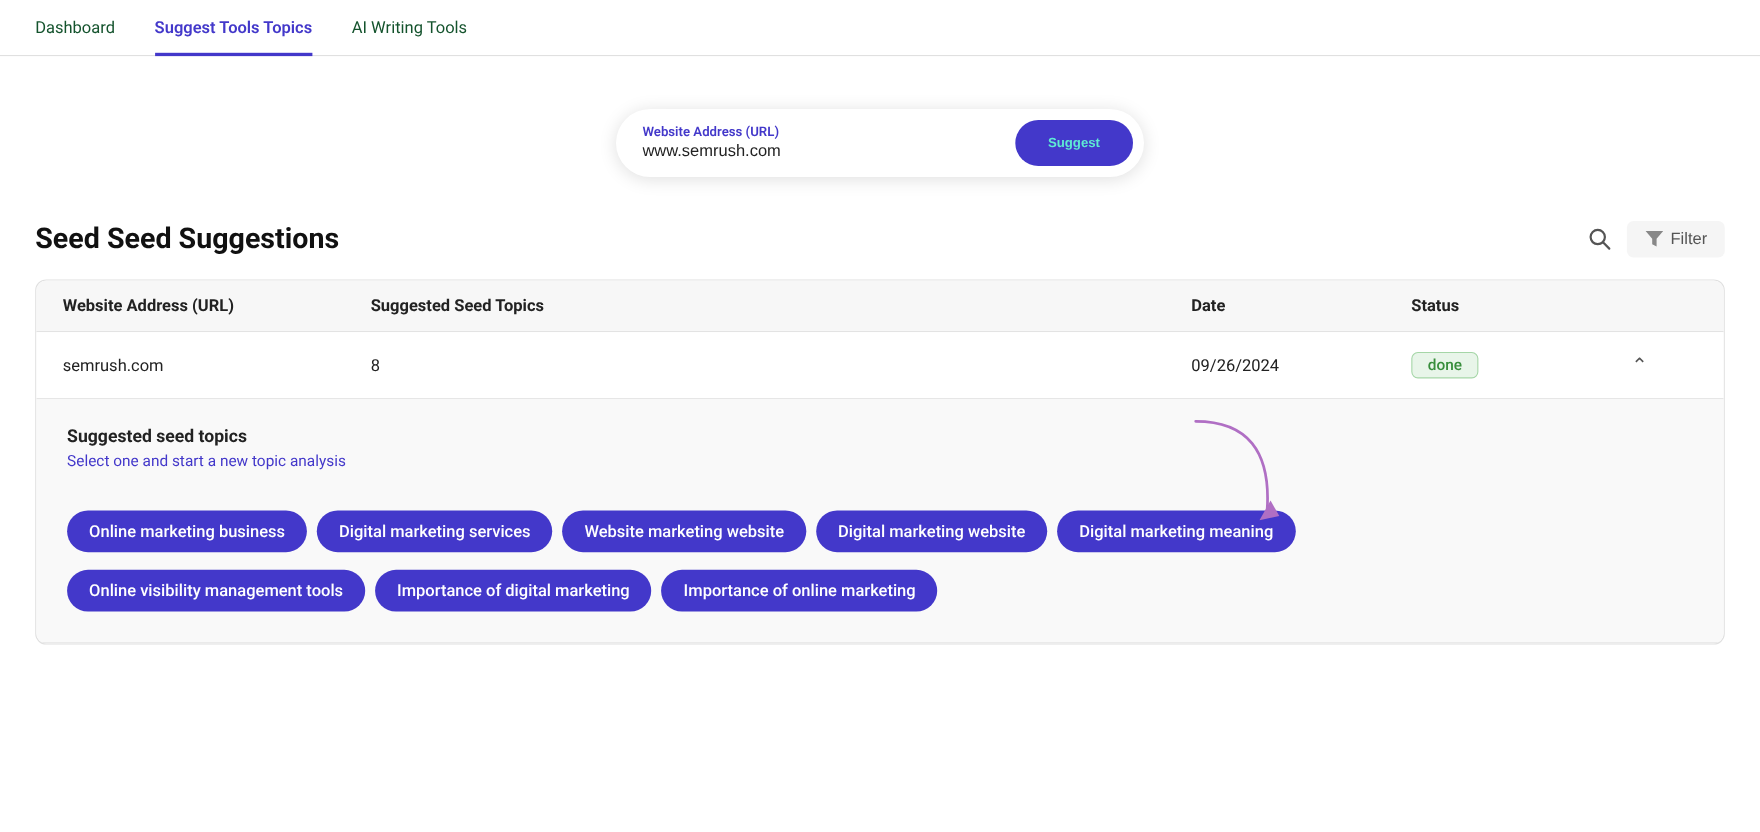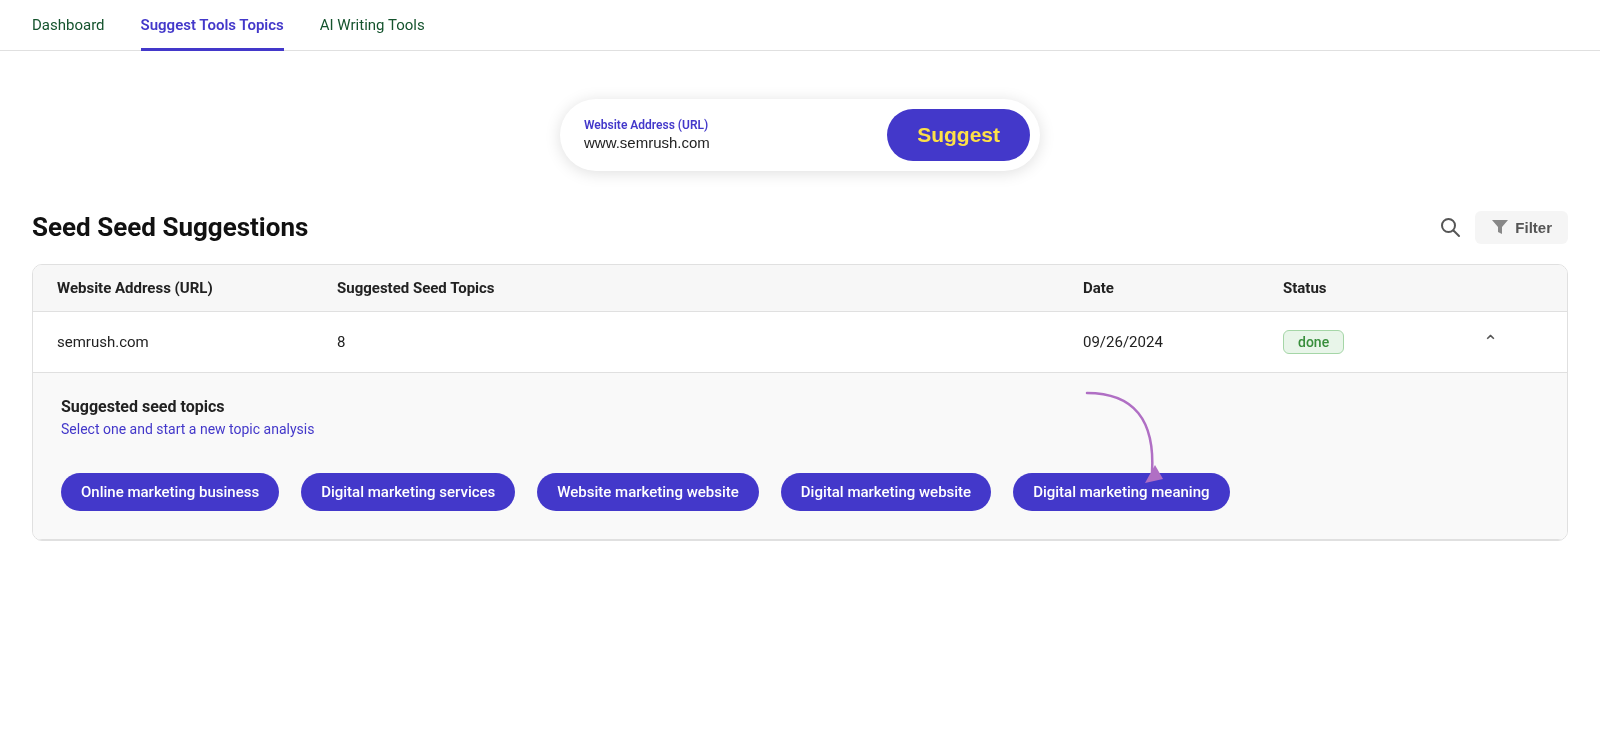--- a/index.html
+++ b/index.html
@@ -64,25 +64,25 @@
     .url-input {
       border: none;
       outline: none;
       font-size: 15px;
       color: #222;
       background: transparent;
       width: 260px;
     }
     .suggest-btn {
       background: #4338ca;
-      color: #fde047;
+      color: #5eead4;
       border: none;
       border-radius: 50px;
       padding: 14px 30px;
-      font-size: 21px;
+      font-size: 12px;
       font-weight: 600;
       cursor: pointer;
       white-space: nowrap;
     }
 
     
     .main-content {
       padding: 0 32px 32px;
     }
 
@@ -116,21 +116,20 @@
       display: flex;
       align-items: center;
       gap: 6px;
       background: #f5f5f5;
       border: none;
       border-radius: 6px;
       padding: 8px 16px;
       font-size: 15px;
       color: #555;
       cursor: pointer;
-      font-weight: bold;
     }
 
     
     .table-container {
       border: 1.5px solid #e0e0e0;
       border-radius: 10px;
       overflow: hidden;
     }
     .table-header {
       display: grid;
@@ -194,21 +193,21 @@
       position: absolute;
       right: 380px;
       top: 10px;
       pointer-events: none;
     }
 
     
     .chips-row {
       display: flex;
       flex-wrap: wrap;
-      gap: 22px;
+      gap: 9px;
       margin-top: 16px;
     }
     .chip {
       background: #4338ca;
       color: #fff;
       border-radius: 50px;
       padding: 10px 20px;
       font-size: 15px;
       font-weight: 500;
       cursor: pointer;
@@ -288,15 +287,20 @@
 
       
       <div class="chips-row">
         <span class="chip">Online marketing business</span>
         <span class="chip">Digital marketing services</span>
         <span class="chip">Website marketing website</span>
         <span class="chip">Digital marketing website</span>
         <span class="chip">Digital marketing meaning</span>
       </div>
       
+      <div class="chips-row">
+        <span class="chip">Online visibility management tools</span>
+        <span class="chip">Importance of digital marketing</span>
+        <span class="chip">Importance of online marketing</span>
+      </div>
     </div>
   </div>
 </div>
 
 </body></html>

